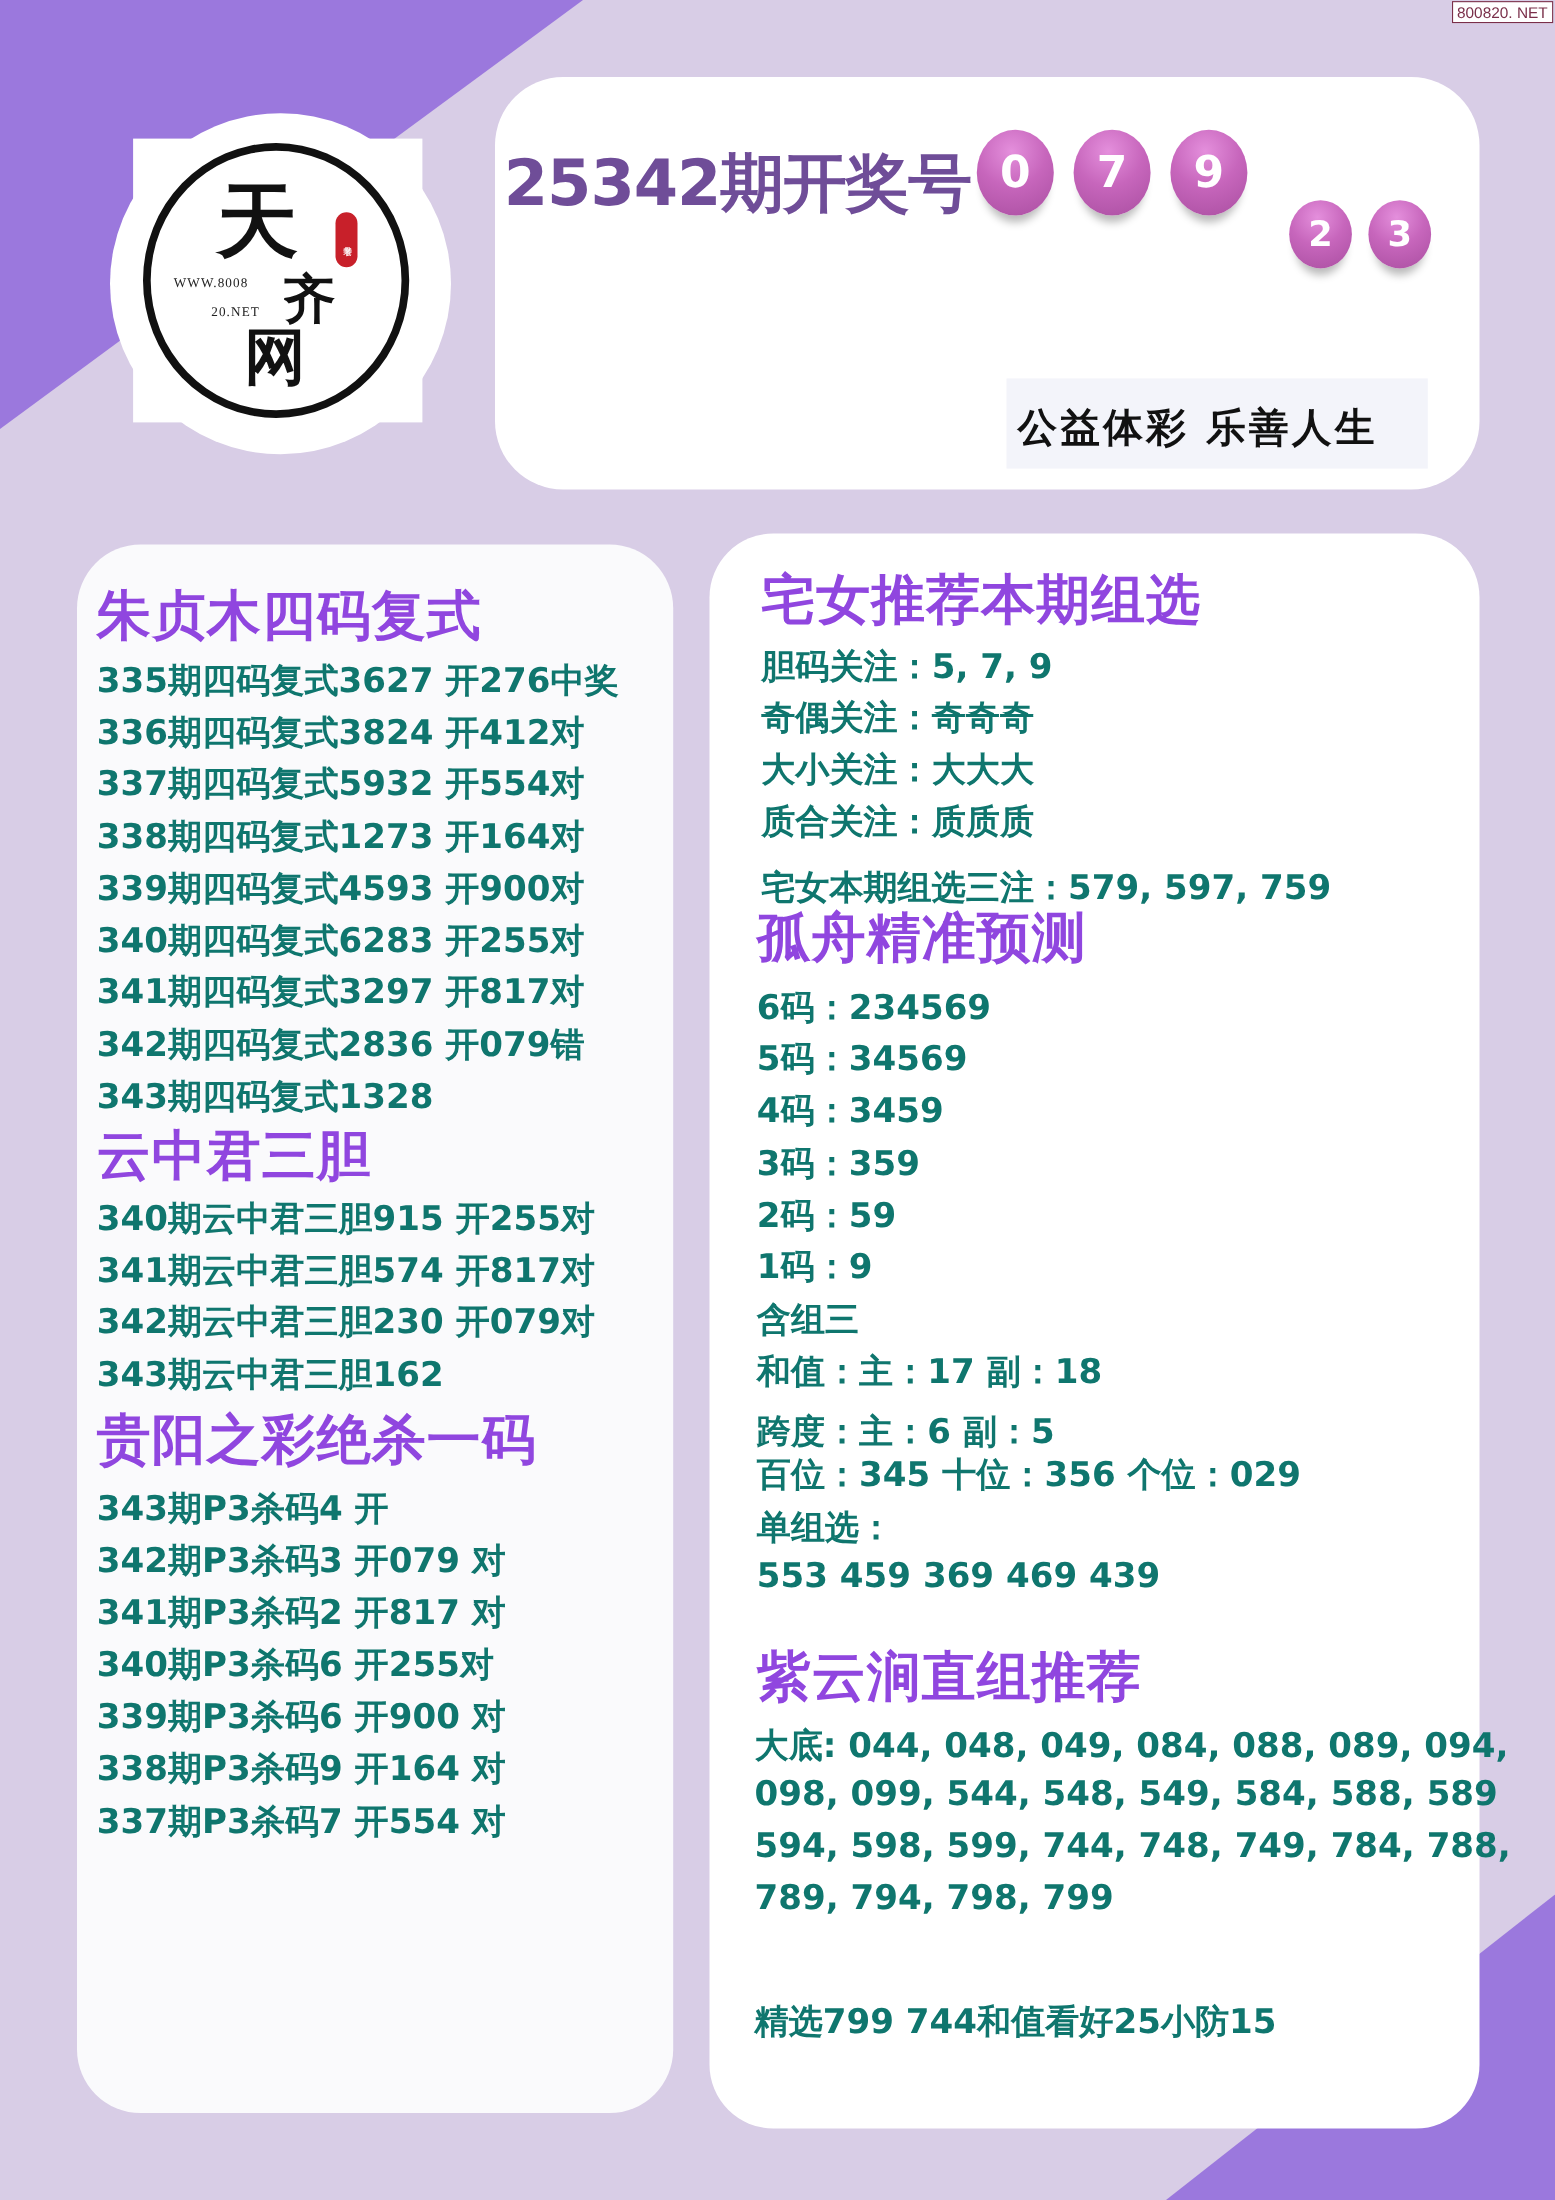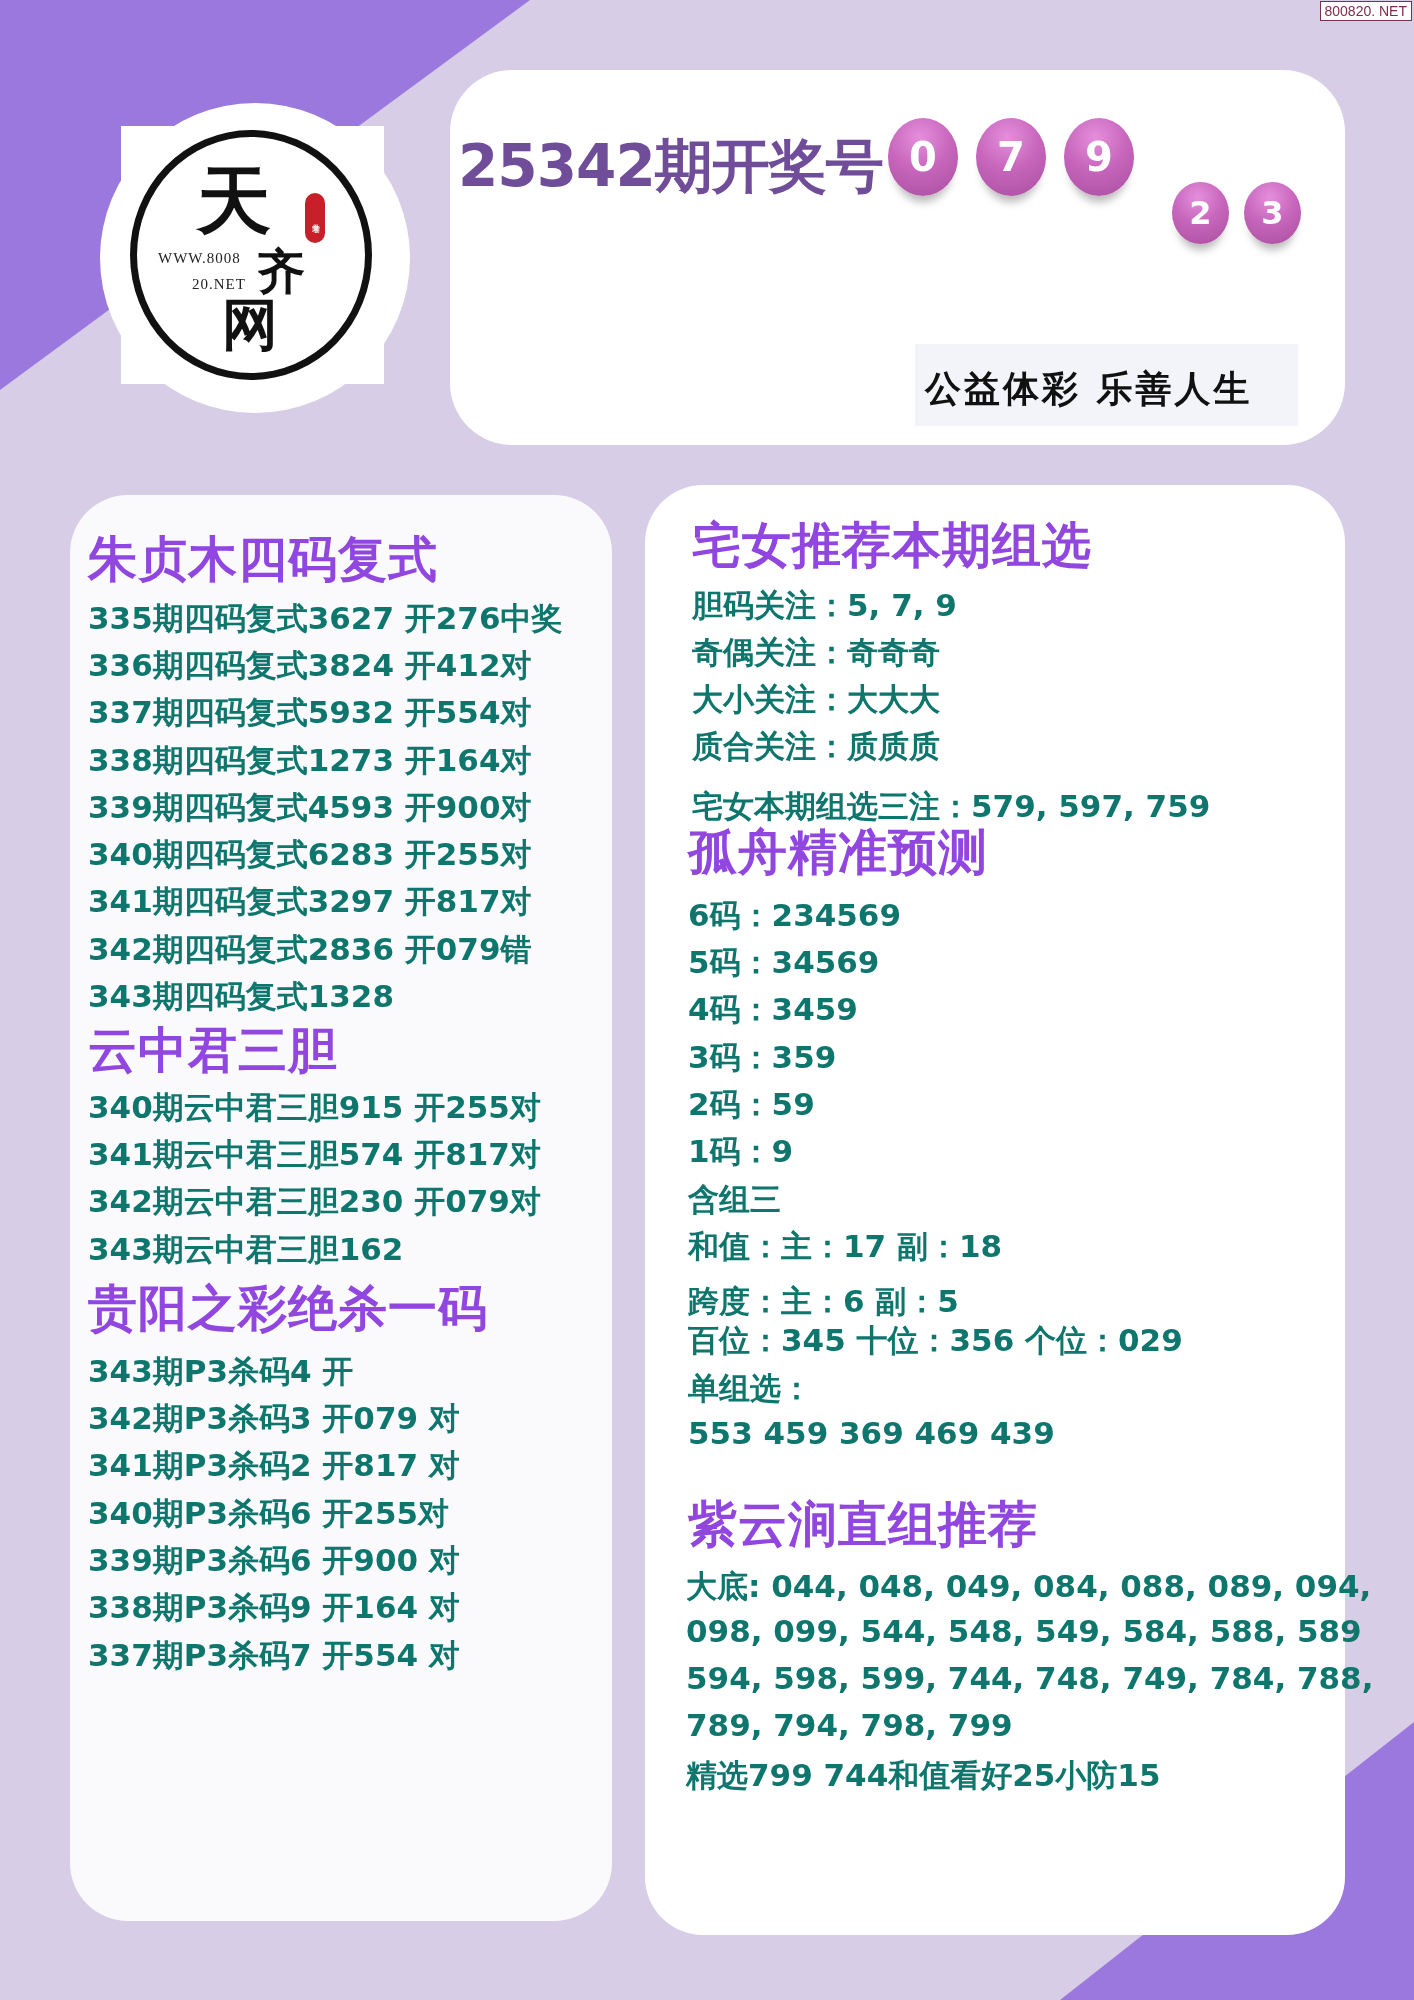--- a/index.html
+++ b/index.html
@@ -33,21 +33,21 @@
     position: absolute; left: 121px; top: 126px; width: 263px; height: 258px; background: #fff;
   }
   .logo-circle {
     position: absolute; left: 130px; top: 130px; width: 242px; height: 250px;
     border: 7px solid #111; border-radius: 50%; box-sizing: border-box; background: #fff;
   }
   .logo-char { position: absolute; font-family: "DejaVu Serif", serif; color: #111; font-weight: bold; }
   .logo-c1 { left: 197px; top: 152px; font-size: 74px; }
   .logo-c2 { left: 257px; top: 240px; font-size: 48px; }
   .logo-c3 { left: 222px; top: 288px; font-size: 56px; }
-  .logo-url { position: absolute; font-family: "Liberation Serif", serif; color: #222; font-size: 15px; letter-spacing: 1px; }
+  .logo-url { position: absolute; font-family: "Liberation Serif", serif; color: #222; font-size: 12px; letter-spacing: 1px; }
   .logo-url1 { left: 158px; top: 250px; }
   .logo-url2 { left: 192px; top: 276px; }
   .logo-seal {
     position: absolute; left: 305px; top: 193px; width: 20px; height: 50px;
     border-radius: 10px; background: #c8202a; color: #fff; font-size: 8px;
     writing-mode: vertical-rl; text-align: center; line-height: 20px;
   }
   
   .header-card {
     position: absolute; left: 450px; top: 70px; width: 895px; height: 375px;
@@ -167,13 +167,13 @@
 <div class="line" style="left:688px; top:1281px;">跨度：主：6   副：5</div>
 <div class="line" style="left:688px; top:1320px;">百位：345 十位：356 个位：029</div>
 <div class="line" style="left:688px; top:1368px;">单组选：</div>
 <div class="line" style="left:688px; top:1415px;">553 459 369 469 439</div>
 
 <div class="section-title" style="left:688px; top:1492px;">紫云涧直组推荐</div>
 <div class="line" style="left:686px; top:1566px;">大底: 044, 048, 049, 084, 088, 089, 094,</div>
 <div class="line" style="left:686px; top:1613px;">098, 099, 544, 548, 549, 584, 588, 589</div>
 <div class="line" style="left:686px; top:1660px;">594, 598, 599, 744, 748, 749, 784, 788,</div>
 <div class="line" style="left:686px; top:1707px;">789, 794, 798, 799</div>
-<div class="line" style="left:686px; top:1755px;">精选799 744和值看好25小防15</div>
+<div class="line" style="left:686px; top:1817px;">精选799 744和值看好25小防15</div>
 
 </body></html>

